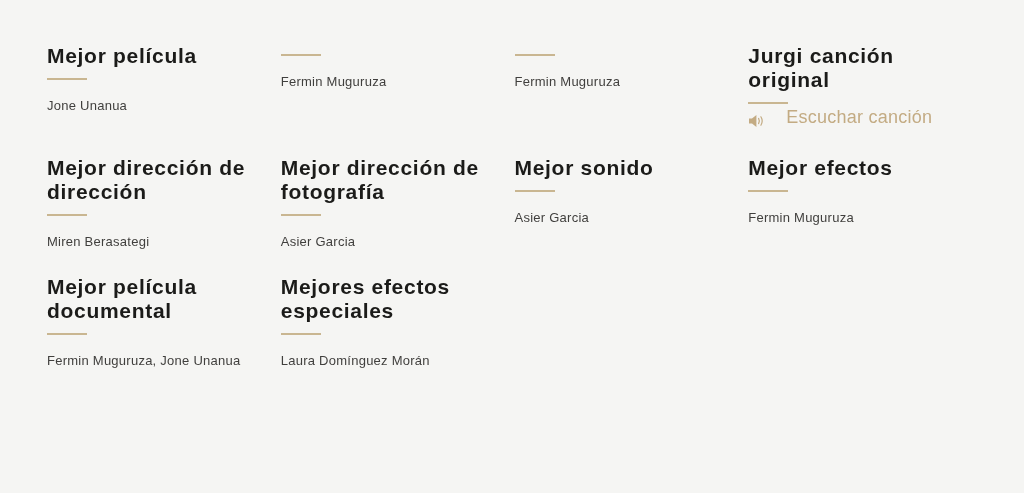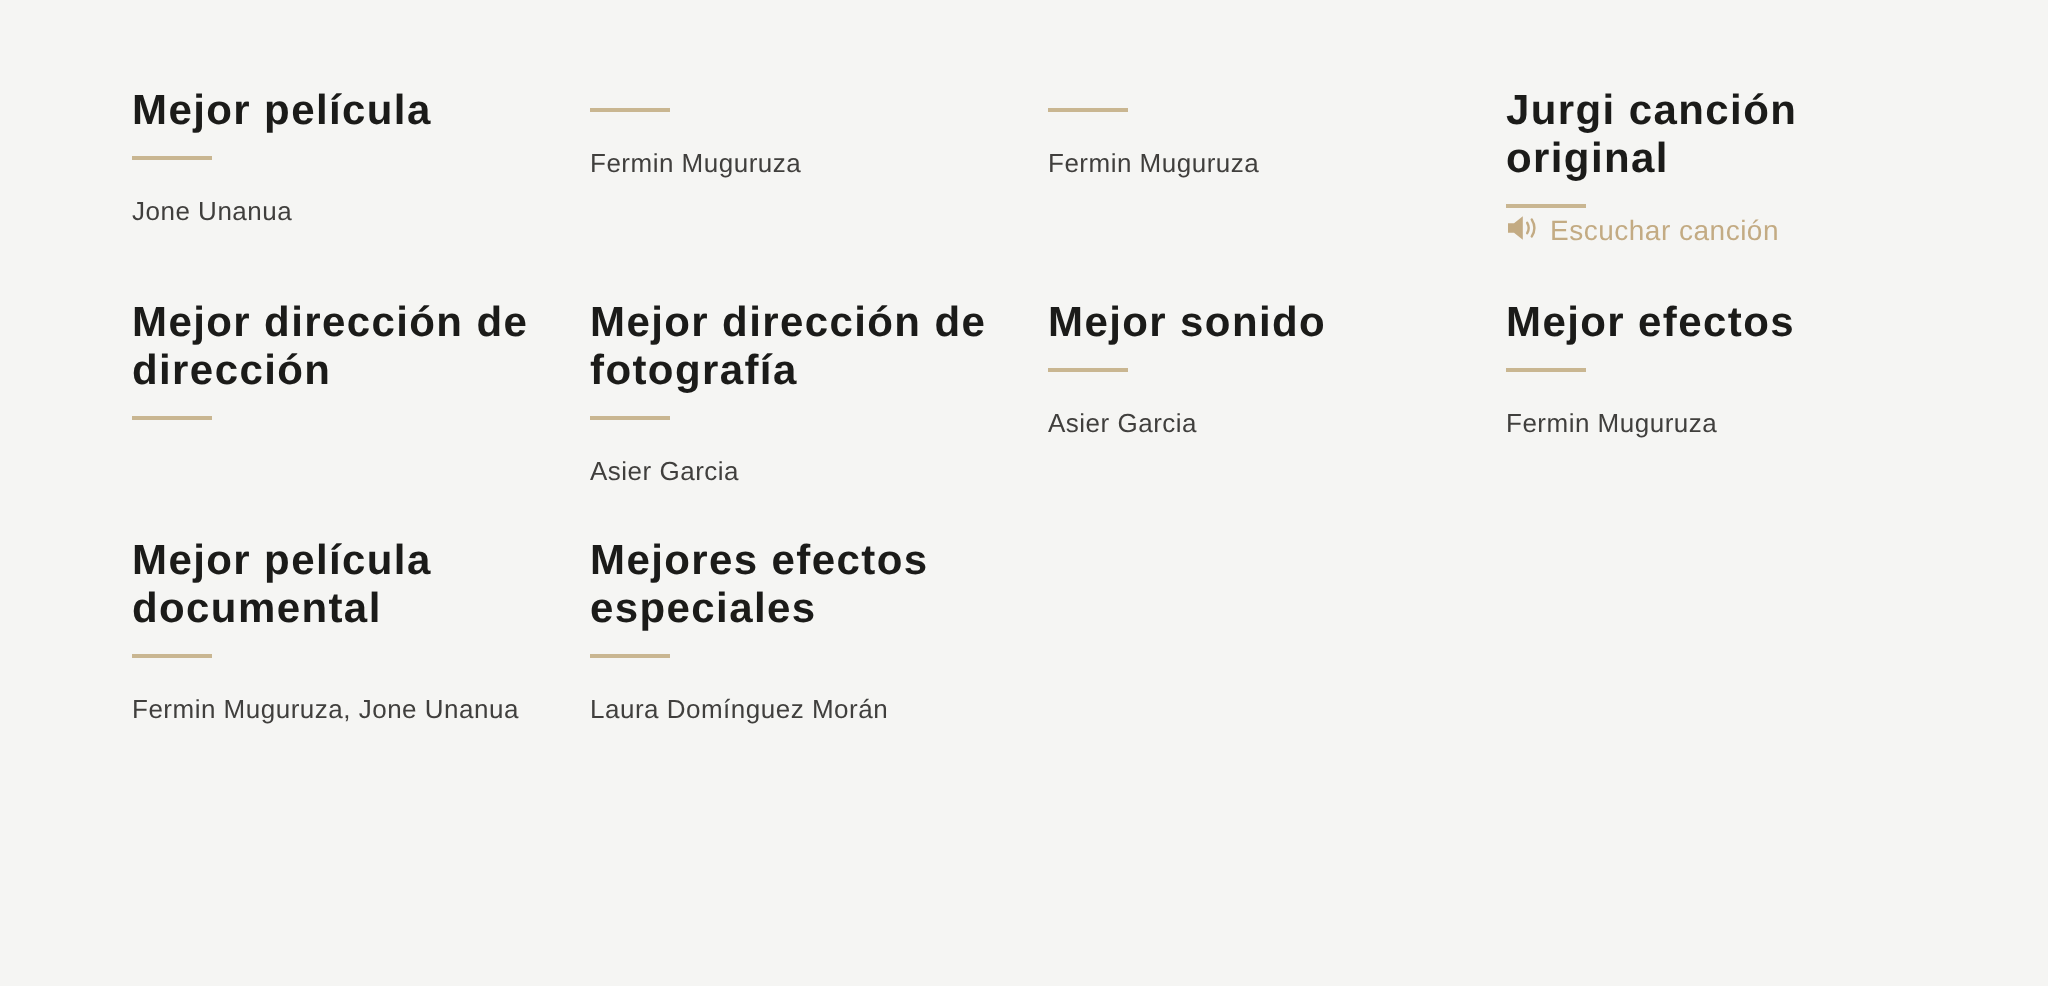--- a/index.html
+++ b/index.html
@@ -10,21 +10,21 @@
     --link:#c3ab83;
   }
   *{margin:0;padding:0;box-sizing:border-box;}
   html,body{width:1024px;height:493px;}
   body{
     background:var(--bg);
     font-family:"Liberation Sans", sans-serif;
     overflow:hidden;
   }
   .awards-grid{
-    padding:44px 66px 0 66px;
+    padding:44px 66px 0 47px;
     display:grid;
     grid-template-columns:repeat(4,1fr);
     column-gap:24px;
     row-gap:24px;
     align-items:start;
   }
   .award{min-height:10px;}
   .award-title{
     font-size:21px;
     line-height:24px;
@@ -41,23 +41,23 @@
   .winner{
     margin-top:18px;
     font-size:13px;
     line-height:16.5px;
     letter-spacing:0.25px;
     color:var(--text);
   }
   .listen-link{
     margin-top:3px;
     display:inline-flex;
-    align-items:flex-start;
-    gap:6px;
-    font-size:14px;
+    align-items:flex-end;
+    gap:22px;
+    font-size:18px;
     letter-spacing:0.25px;
     color:var(--link);
     text-decoration:none;
     cursor:pointer;
   }
   .listen-link .icon{display:inline-flex;}
   .listen-link svg{display:block;}
 </style>
 </head>
 <body>
@@ -91,20 +91,21 @@
           <path d="M12.9 2.8 q2.6 4.2 0 8.4" fill="none" stroke="currentColor" stroke-width="1.2" stroke-linecap="round" style="color:var(--link)"></path>
         </svg>
       </span>
       <span>Escuchar canción</span>
     </a>
   </div>
 
   <div class="award">
     <h3 class="award-title">Mejor dirección de dirección</h3>
     <div class="rule"></div>
+    <p class="winner">Miren Berasategi</p>
   </div>
 
   <div class="award">
     <h3 class="award-title">Mejor dirección de fotografía</h3>
     <div class="rule"></div>
     <p class="winner">Asier Garcia</p>
   </div>
 
   <div class="award">
     <h3 class="award-title">Mejor sonido</h3>

